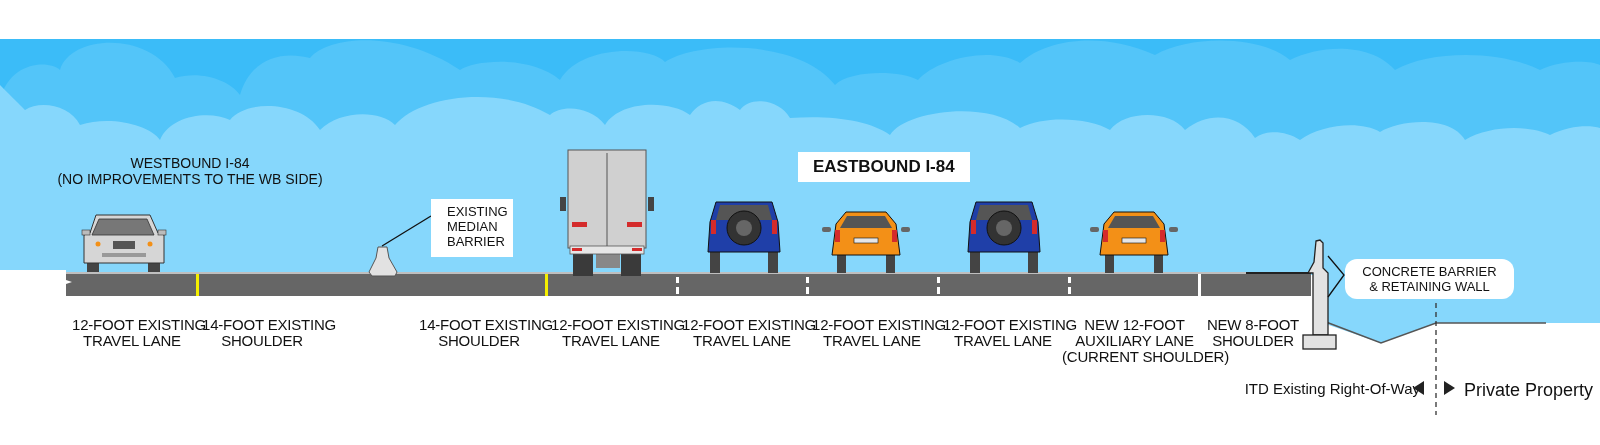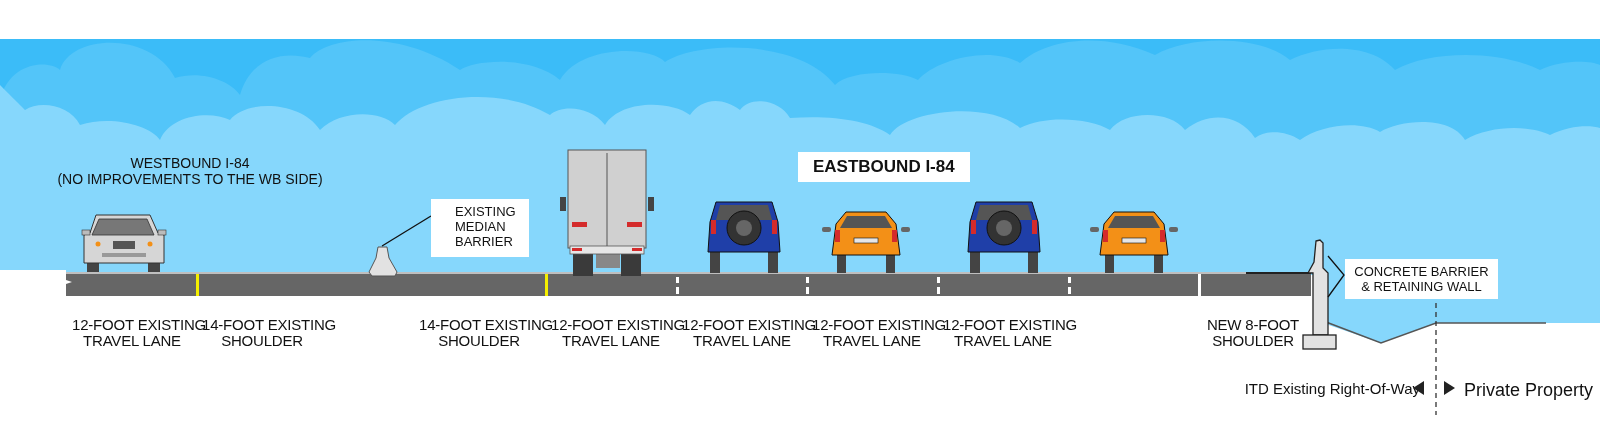--- a/index.html
+++ b/index.html
@@ -2,22 +2,22 @@
 <html><head>
 <meta charset="utf-8">
 <style>
   html, body { margin: 0; padding: 0; }
   body { width: 1600px; height: 445px; position: relative; overflow: hidden; background: #ffffff; font-family: "Liberation Sans", sans-serif; }
   #scene { position: absolute; left: 0; top: 0; width: 1600px; height: 445px; }
   .lbl { position: absolute; text-align: center; font-size: 15px; line-height: 16px; color: #111; letter-spacing: -0.2px; white-space: pre; }
   .box { position: absolute; background: #fff; color: #111; font-size: 13px; line-height: 15px; }
   .title-wb { position: absolute; left: 40px; top: 155px; width: 300px; text-align: center; font-size: 14px; line-height: 16px; color: #111; white-space: pre; }
   .title-eb { position: absolute; left: 798px; top: 152px; padding: 3px 15px; background: #fff; font-weight: bold; font-size: 17px; line-height: 24px; color: #111; }
-  .median-box { left: 431px; top: 199px; padding: 5px 24px; width: 50px; height: 48px; white-space: pre; }
-  .wall-box { left: 1345px; top: 259px; width: 137px; padding: 5px 8px; text-align: center; white-space: pre; }
+  .median-box { left: 431px; top: 199px; padding: 5px 16px; width: 50px; height: 48px; white-space: pre; }
+  .wall-box { left: 1345px; top: 259px; width: 137px; padding: 5px 16px; text-align: center; white-space: pre; border-radius: 12px; }
   .row-left { position: absolute; left: 1210px; top: 380px; width: 210px; text-align: right; font-size: 15px; color: #111; }
   .row-right { position: absolute; left: 1464px; top: 380px; font-size: 18px; color: #111; }
   .tri-left { position: absolute; left: 1413px; top: 381px; width: 0; height: 0; border-top: 7px solid transparent; border-bottom: 7px solid transparent; border-right: 11px solid #222; }
   .tri-right { position: absolute; left: 1444px; top: 381px; width: 0; height: 0; border-top: 7px solid transparent; border-bottom: 7px solid transparent; border-left: 11px solid #222; }
 </style>
 </head>
 <body>
 
 <div id="scene">
   <svg width="1600" height="445" viewBox="0 0 1600 445" xmlns="http://www.w3.org/2000/svg">
@@ -167,20 +167,23 @@
   <div class="lbl" style="left:419px; top:317px; width:120px;">14-FOOT EXISTING
 SHOULDER</div>
   <div class="lbl" style="left:551px; top:317px; width:120px;">12-FOOT EXISTING
 TRAVEL LANE</div>
   <div class="lbl" style="left:682px; top:317px; width:120px;">12-FOOT EXISTING
 TRAVEL LANE</div>
   <div class="lbl" style="left:812px; top:317px; width:120px;">12-FOOT EXISTING
 TRAVEL LANE</div>
   <div class="lbl" style="left:943px; top:317px; width:120px;">12-FOOT EXISTING
 TRAVEL LANE</div>
+  <div class="lbl" style="left:1062px; top:317px; width:145px;">NEW 12-FOOT
+AUXILIARY LANE
+(CURRENT SHOULDER)</div>
   <div class="lbl" style="left:1198px; top:317px; width:110px;">NEW 8-FOOT
 SHOULDER</div>
 
   
   <div class="row-left">ITD Existing Right-Of-Way</div>
   <div class="tri-left"></div>
   <div class="tri-right"></div>
   <div class="row-right">Private Property</div>
 </div>
 

